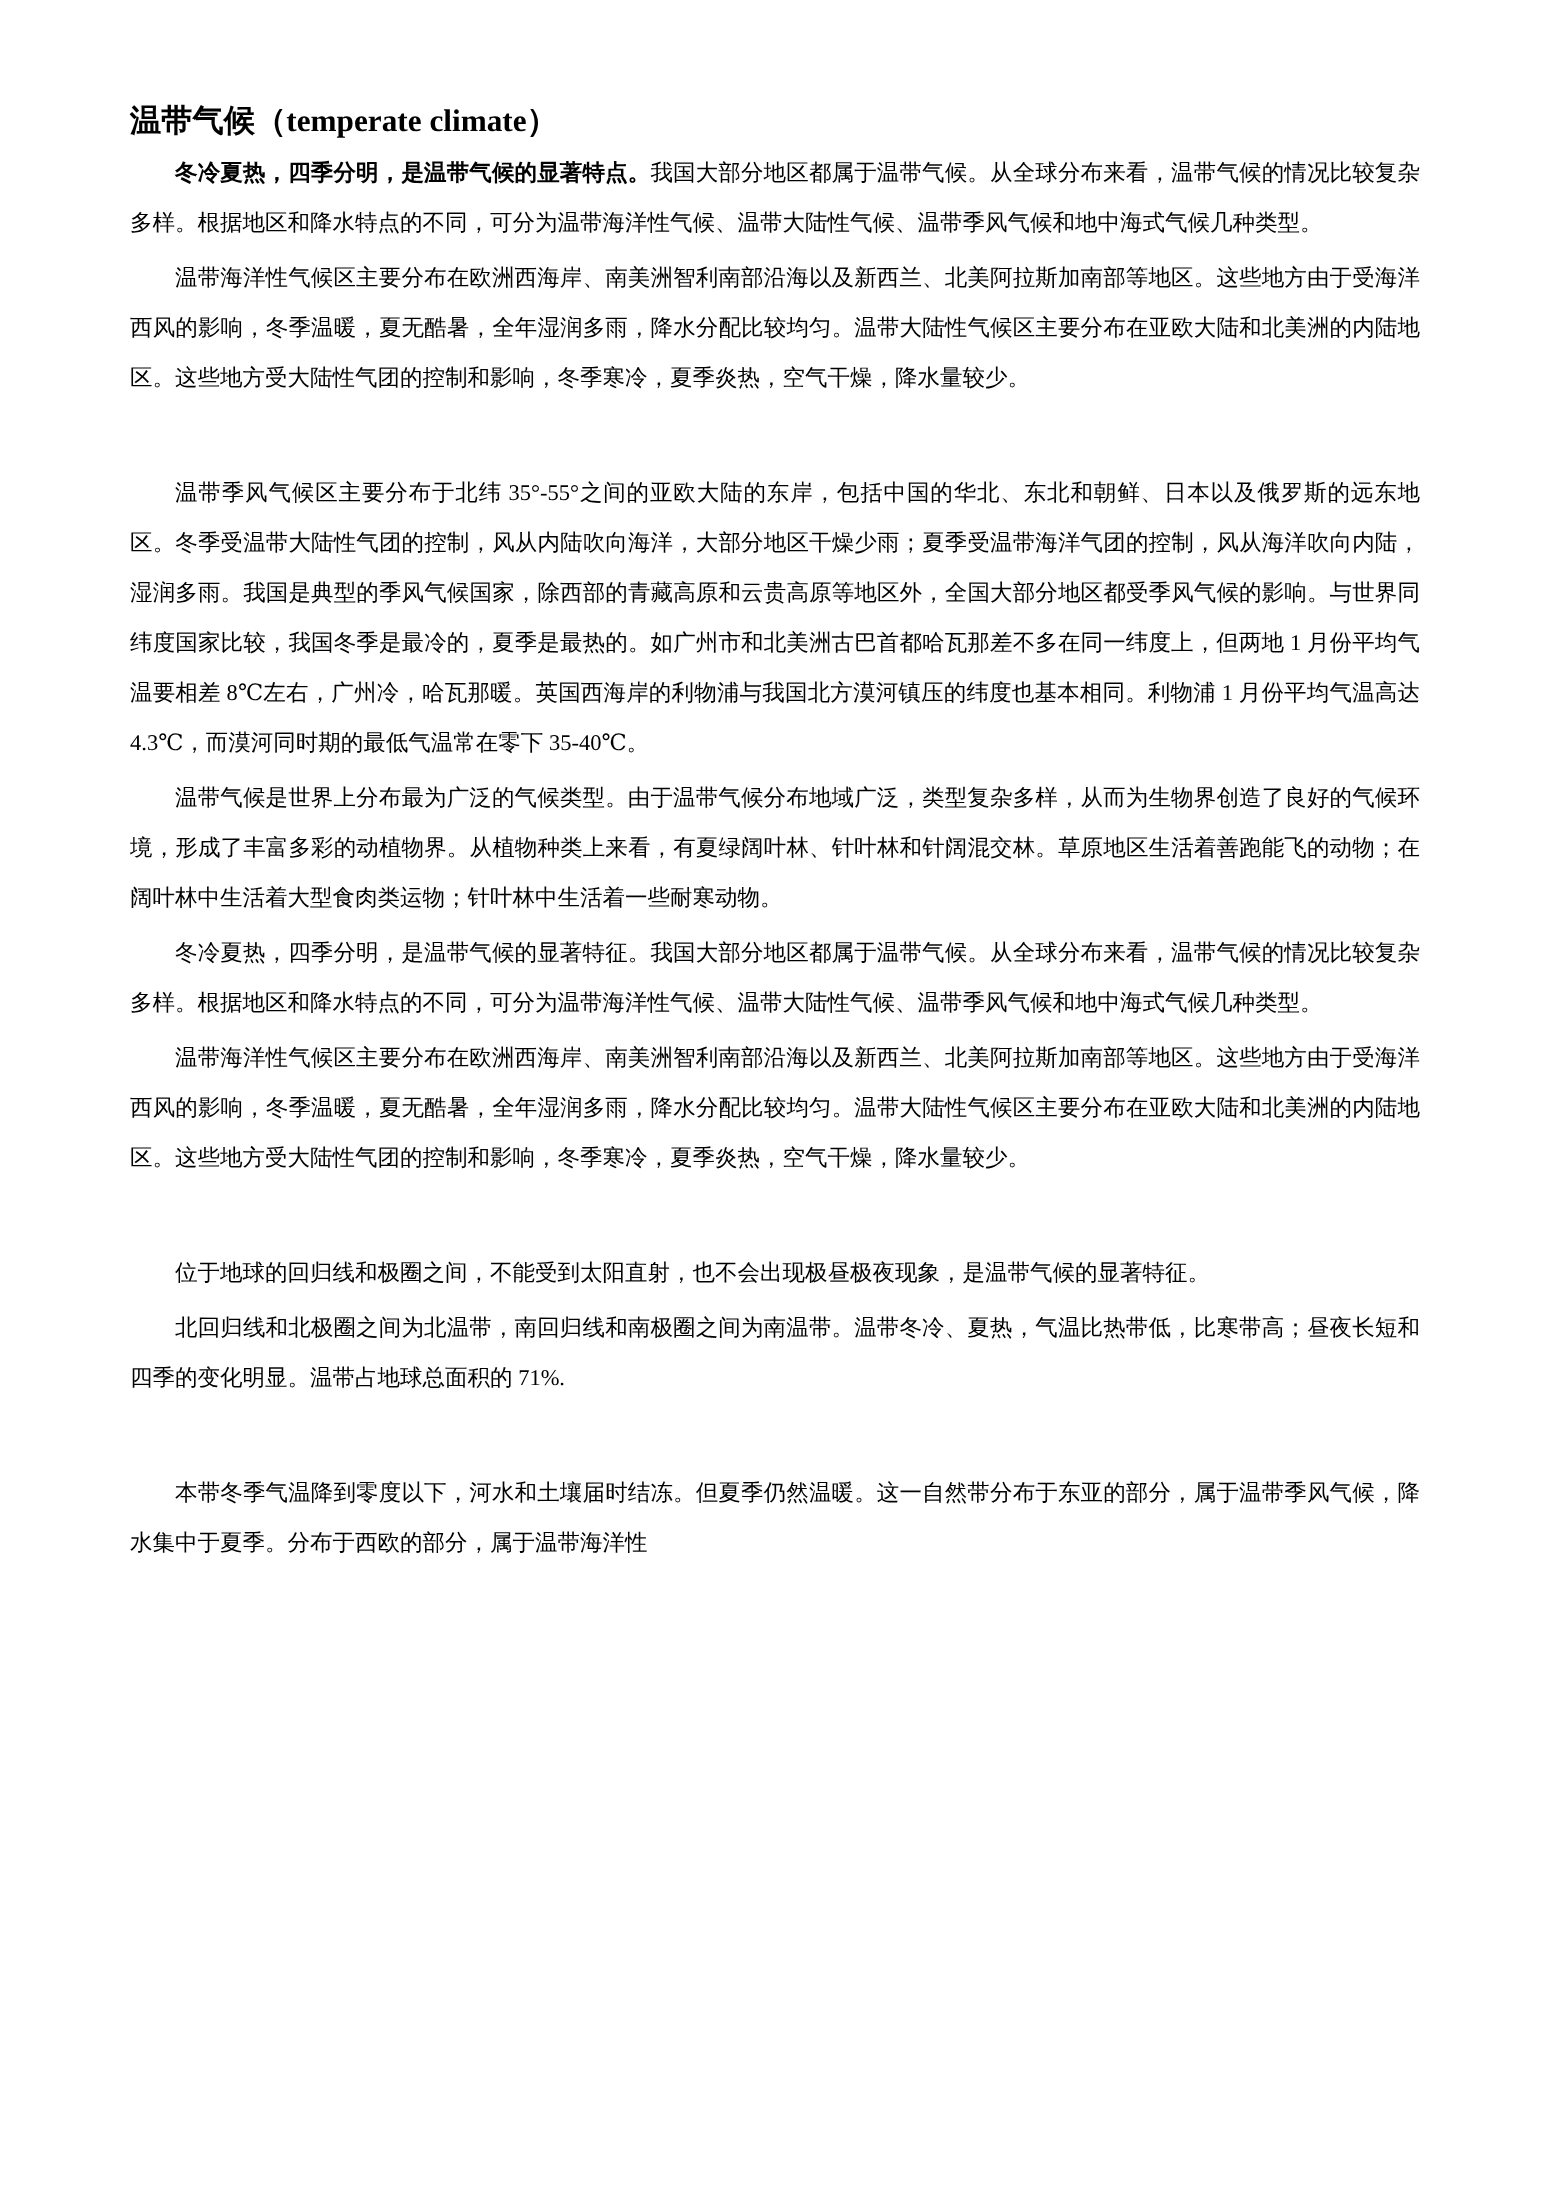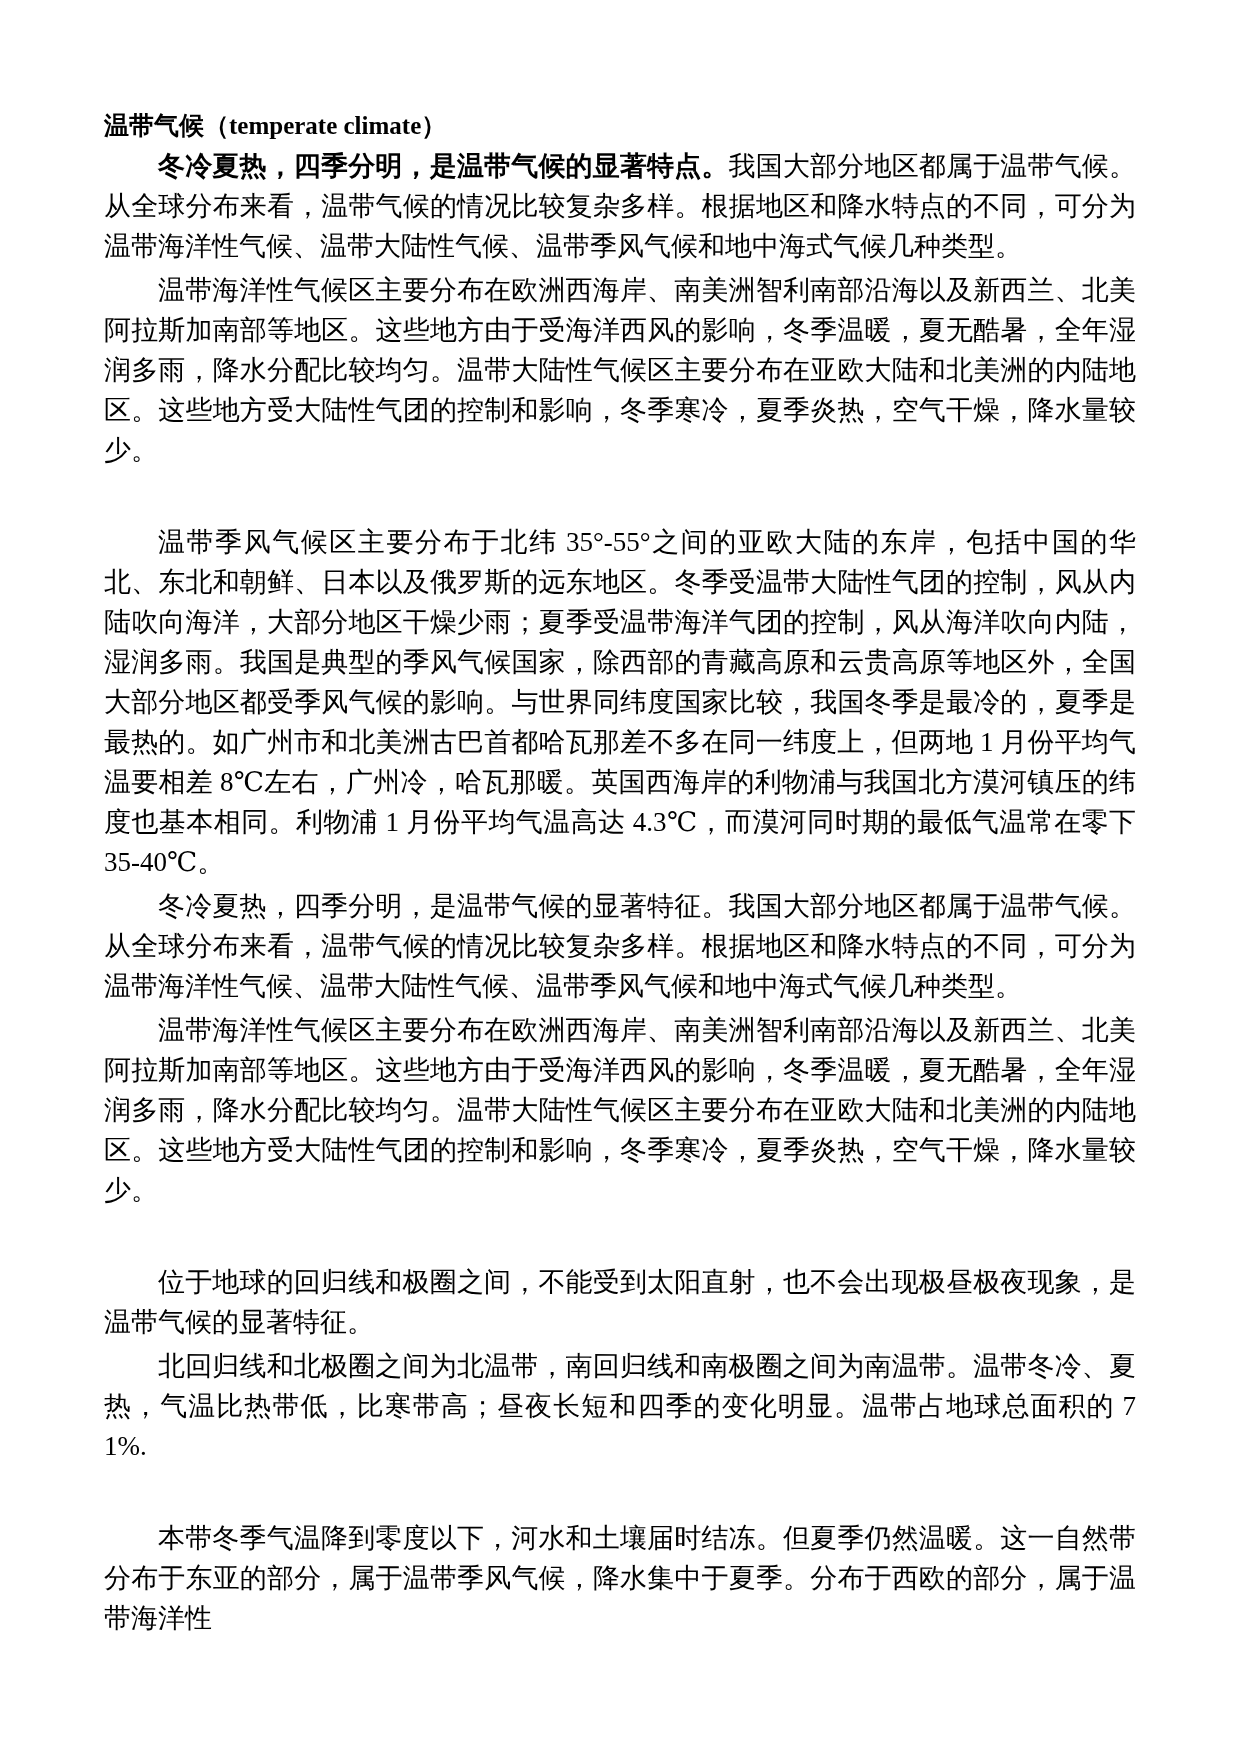--- a/index.html
+++ b/index.html
@@ -8,36 +8,36 @@
     background: #ffffff;
   }
   .page {
     position: relative;
     width: 1241px;
     min-height: 1754px;
     box-sizing: border-box;
     margin: 0 auto;
     background: #ffffff;
     color: #000000;
-    padding: 106px 105px 40px 104px;
+    padding: 78px 105px 40px 104px;
     font-family: "Liberation Serif", "DejaVu Serif", serif;
   }
   .doc-title {
     margin: 0;
     font-size: 25px;
     font-weight: bold;
     line-height: 40px;
     text-align: left;
   }
   .doc-body {
     margin: 0;
   }
   .para {
     margin: 0 0 4px 0;
-    font-size: 27px;
+    font-size: 18px;
     line-height: 40px;
     text-indent: 2em;
     text-align: justify;
     text-justify: inter-ideograph;
     word-break: break-all;
     overflow-wrap: break-word;
   }
   .para .bold-lead {
     font-weight: bold;
   }
@@ -49,20 +49,21 @@
 </head>
 <body>
 
 <div class="page">
   <h1 class="doc-title">温带气候（temperate climate）</h1>
   <div class="doc-body" id="doc-body">
       <p class="para"><span class="bold-lead">冬冷夏热，四季分明，是温带气候的显著特点。</span>我国大部分地区都属于温带气候。从全球分布来看，温带气候的情况比较复杂多样。根据地区和降水特点的不同，可分为温带海洋性气候、温带大陆性气候、温带季风气候和地中海式气候几种类型。</p>
       <p class="para">温带海洋性气候区主要分布在欧洲西海岸、南美洲智利南部沿海以及新西兰、北美阿拉斯加南部等地区。这些地方由于受海洋西风的影响，冬季温暖，夏无酷暑，全年湿润多雨，降水分配比较均匀。温带大陆性气候区主要分布在亚欧大陆和北美洲的内陆地区。这些地方受大陆性气团的控制和影响，冬季寒冷，夏季炎热，空气干燥，降水量较少。</p>
       <p class="spacer"></p>
       <p class="para">温带季风气候区主要分布于北纬 35°-55°之间的亚欧大陆的东岸，包括中国的华北、东北和朝鲜、日本以及俄罗斯的远东地区。冬季受温带大陆性气团的控制，风从内陆吹向海洋，大部分地区干燥少雨；夏季受温带海洋气团的控制，风从海洋吹向内陆，湿润多雨。我国是典型的季风气候国家，除西部的青藏高原和云贵高原等地区外，全国大部分地区都受季风气候的影响。与世界同纬度国家比较，我国冬季是最冷的，夏季是最热的。如广州市和北美洲古巴首都哈瓦那差不多在同一纬度上，但两地 1 月份平均气温要相差 8℃左右，广州冷，哈瓦那暖。英国西海岸的利物浦与我国北方漠河镇压的纬度也基本相同。利物浦 1 月份平均气温高达 4.3℃，而漠河同时期的最低气温常在零下 35-40℃。</p>
+      <p class="para">温带气候是世界上分布最为广泛的气候类型。由于温带气候分布地域广泛，类型复杂多样，从而为生物界创造了良好的气候环境，形成了丰富多彩的动植物界。从植物种类上来看，有夏绿阔叶林、针叶林和针阔混交林。草原地区生活着善跑能飞的动物；在阔叶林中生活着大型食肉类运物；针叶林中生活着一些耐寒动物。</p>
       <p class="para">冬冷夏热，四季分明，是温带气候的显著特征。我国大部分地区都属于温带气候。从全球分布来看，温带气候的情况比较复杂多样。根据地区和降水特点的不同，可分为温带海洋性气候、温带大陆性气候、温带季风气候和地中海式气候几种类型。</p>
       <p class="para">温带海洋性气候区主要分布在欧洲西海岸、南美洲智利南部沿海以及新西兰、北美阿拉斯加南部等地区。这些地方由于受海洋西风的影响，冬季温暖，夏无酷暑，全年湿润多雨，降水分配比较均匀。温带大陆性气候区主要分布在亚欧大陆和北美洲的内陆地区。这些地方受大陆性气团的控制和影响，冬季寒冷，夏季炎热，空气干燥，降水量较少。</p>
       <p class="spacer"></p>
       <p class="para">位于地球的回归线和极圈之间，不能受到太阳直射，也不会出现极昼极夜现象，是温带气候的显著特征。</p>
       <p class="para">北回归线和北极圈之间为北温带，南回归线和南极圈之间为南温带。温带冬冷、夏热，气温比热带低，比寒带高；昼夜长短和四季的变化明显。温带占地球总面积的 71%.</p>
       <p class="spacer"></p>
       <p class="para">本带冬季气温降到零度以下，河水和土壤届时结冻。但夏季仍然温暖。这一自然带分布于东亚的部分，属于温带季风气候，降水集中于夏季。分布于西欧的部分，属于温带海洋性</p>
     </div>
 </div>
 

